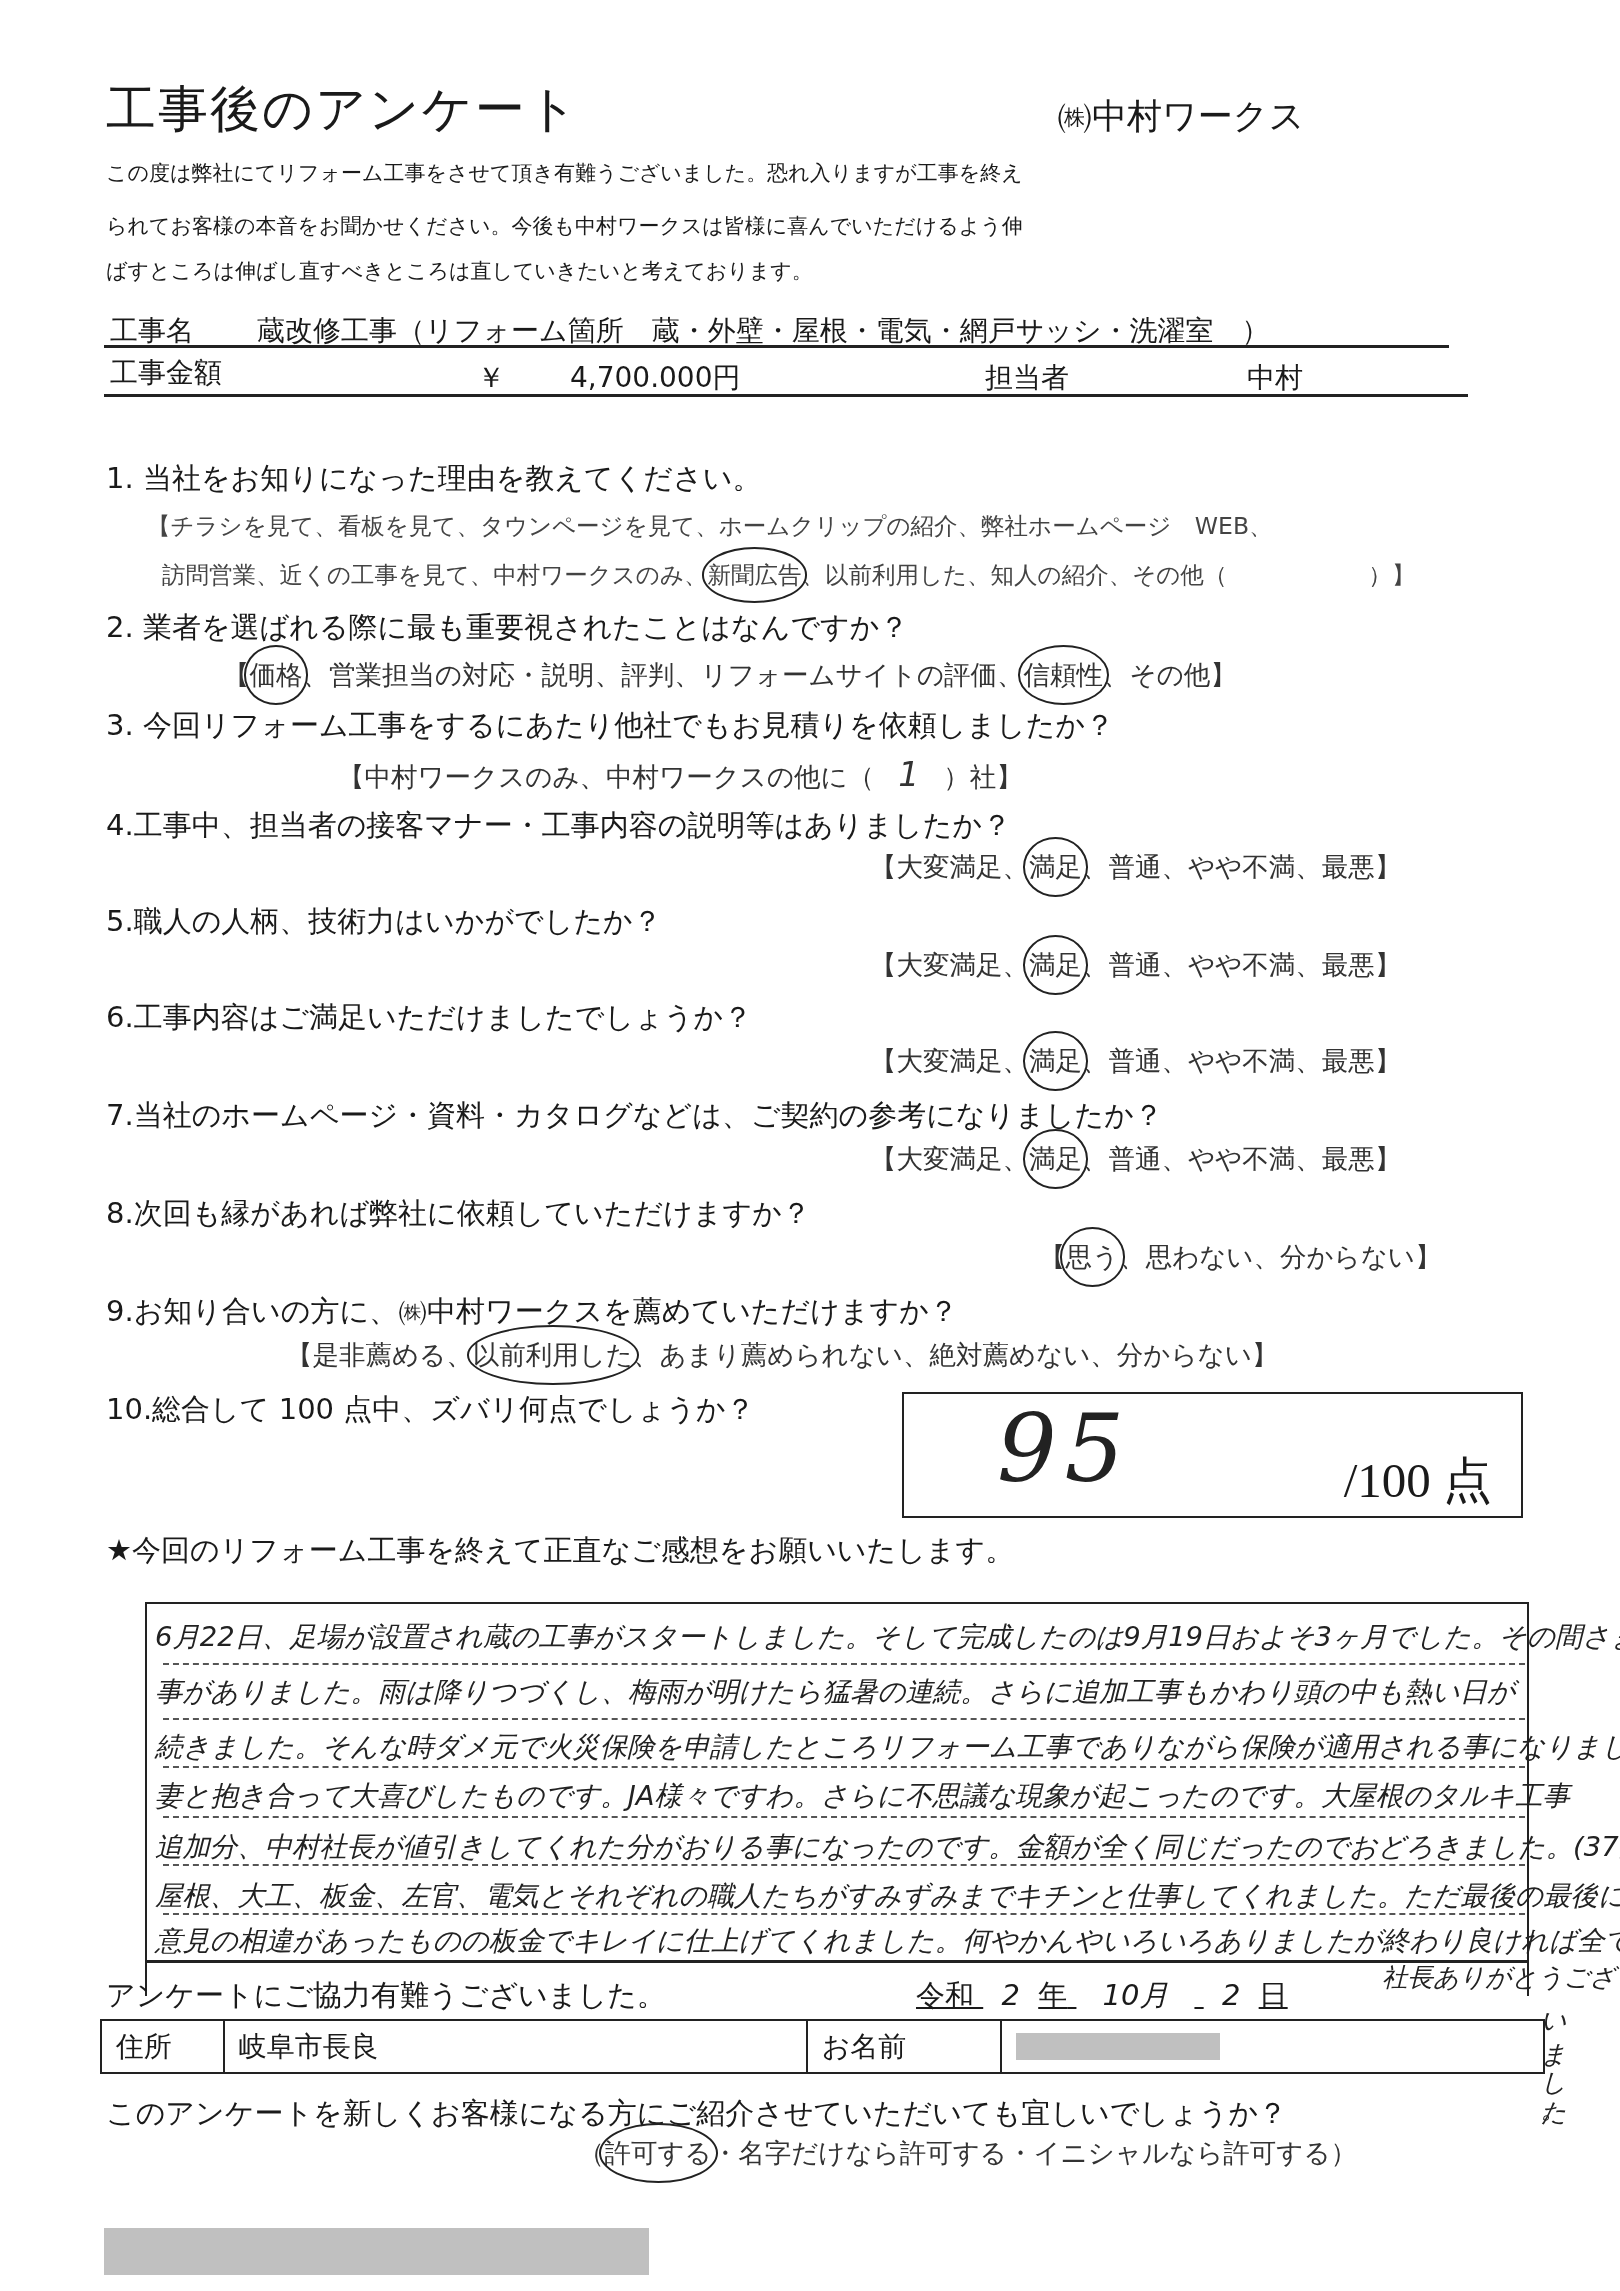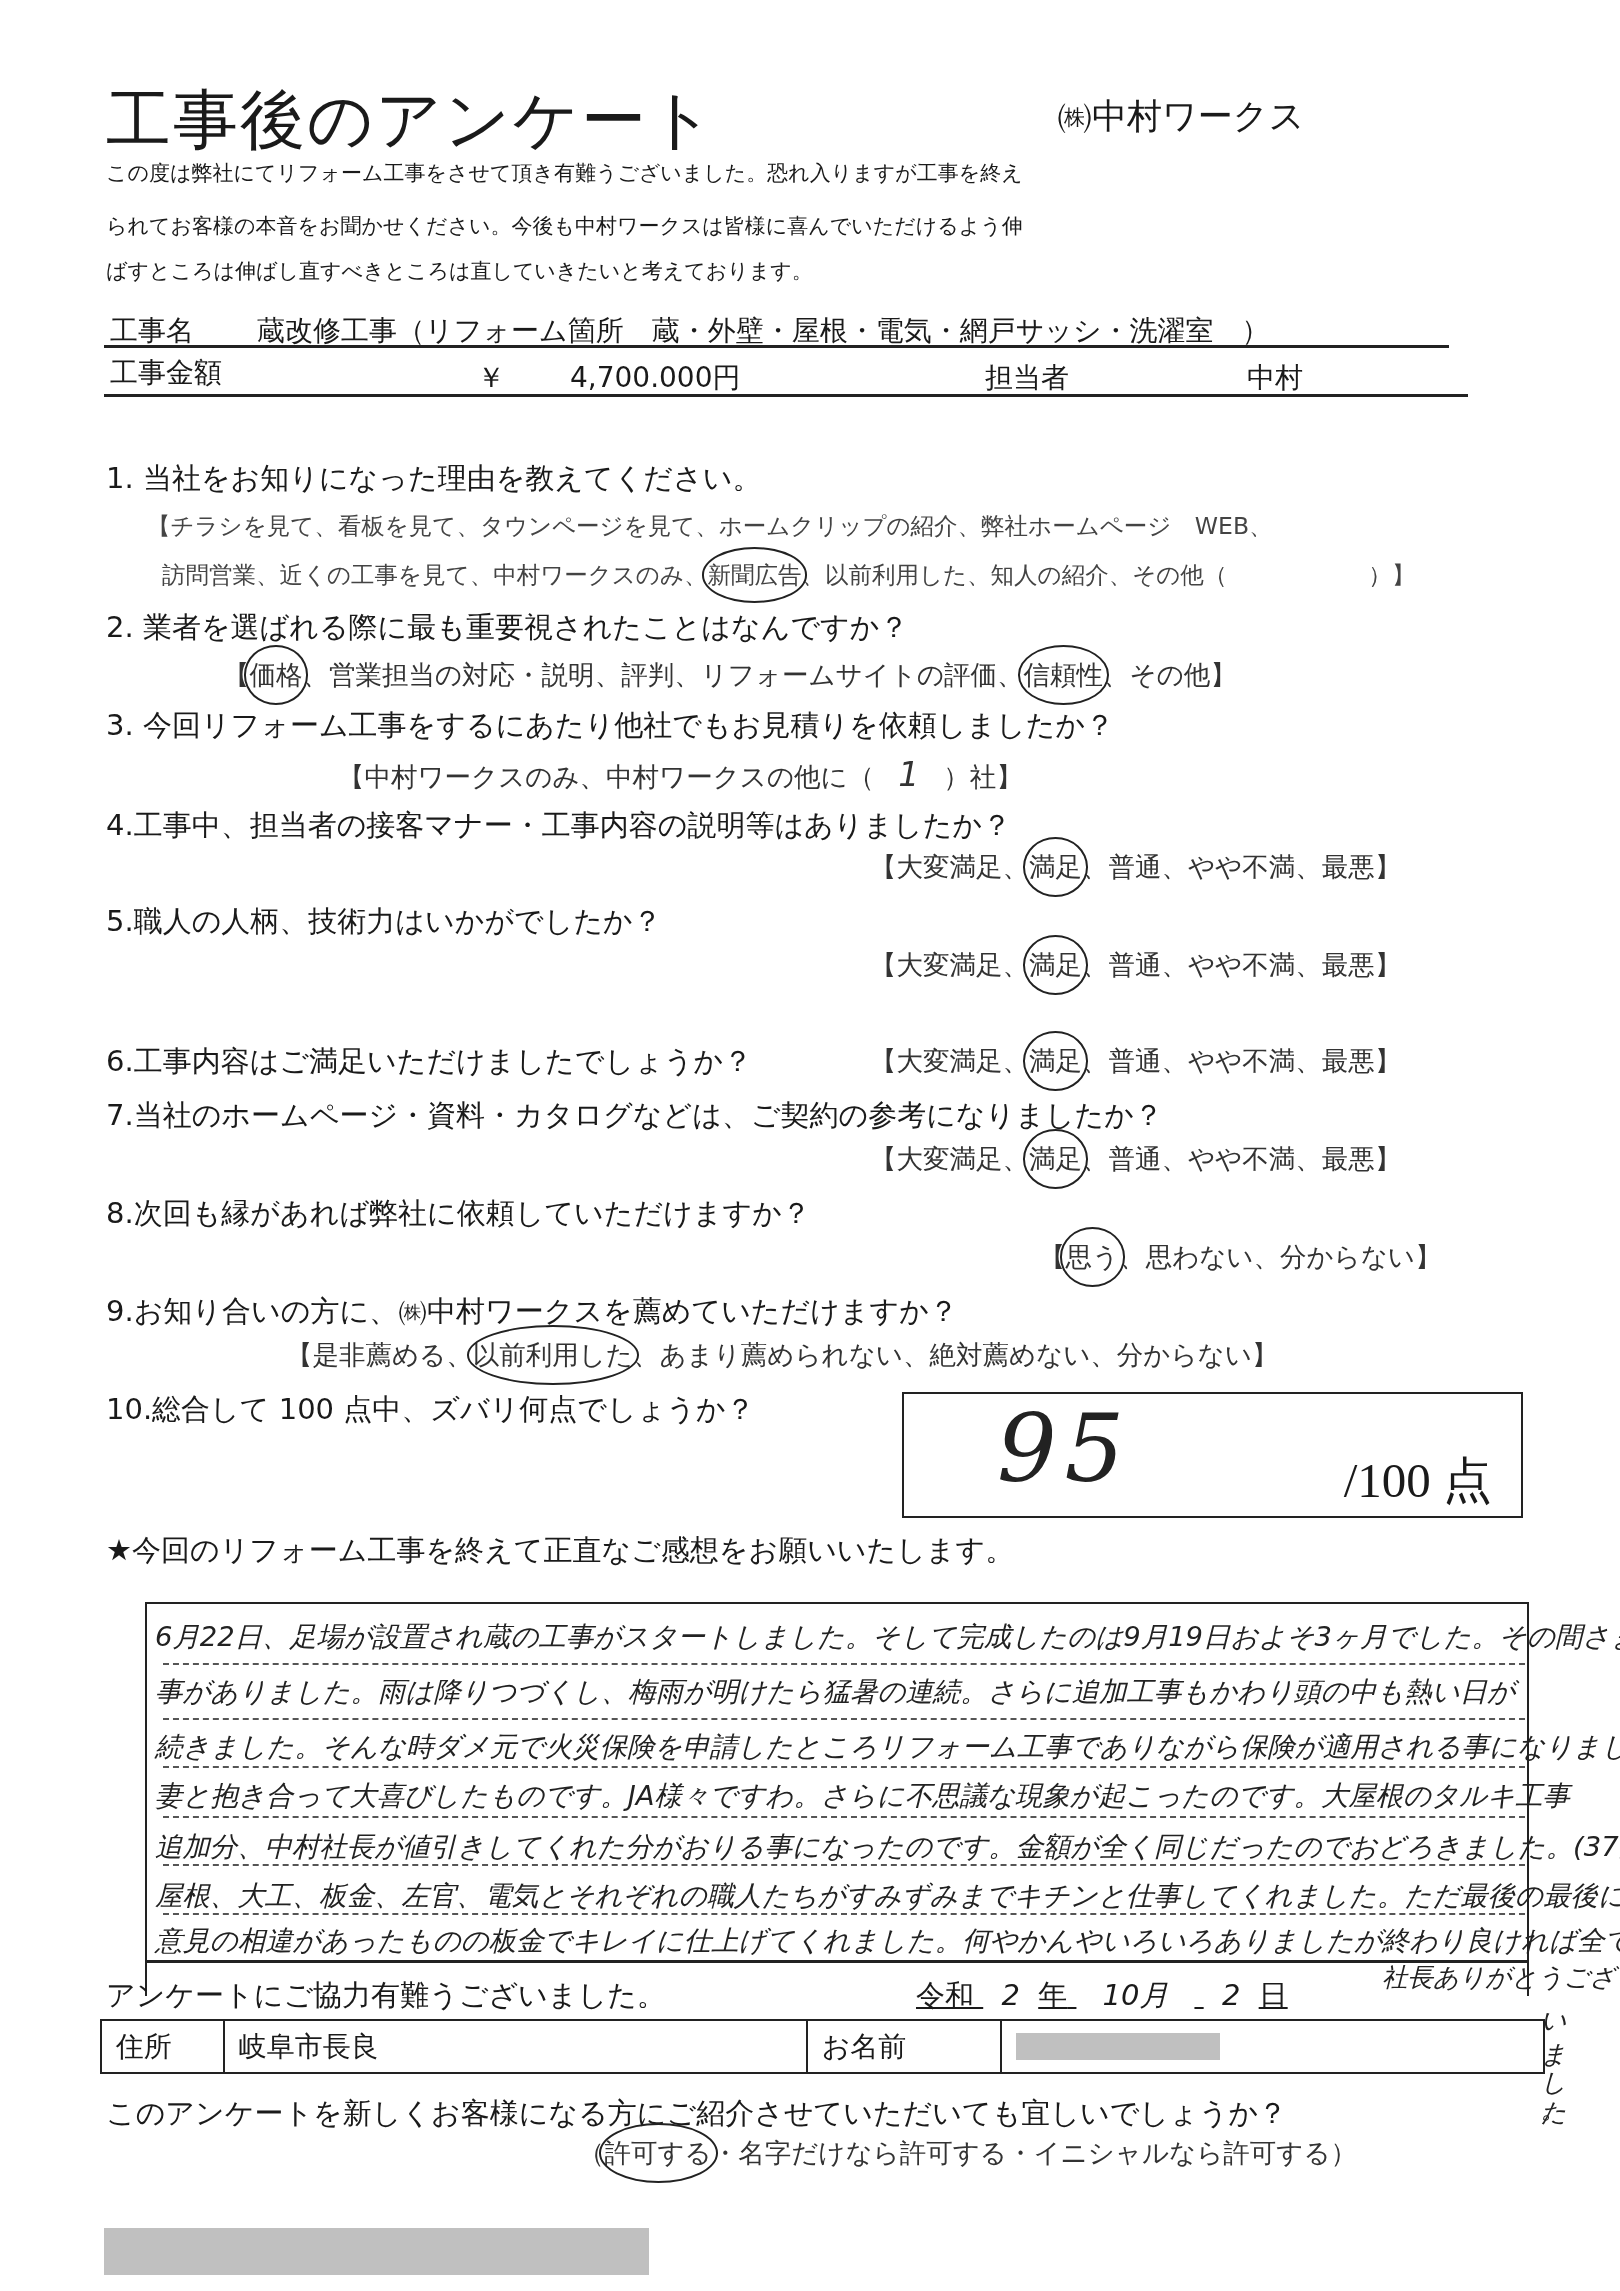--- a/index.html
+++ b/index.html
@@ -2,21 +2,21 @@
 <html><head>
 <meta charset="utf-8">
 <style>
   html, body { margin: 0; padding: 0; background: #ffffff; }
   body {
     width: 1620px; height: 2292px; position: relative; overflow: hidden;
     font-family: "DejaVu Sans", "Liberation Sans", sans-serif;
     color: #1a1a1a;
   }
   .abs { position: absolute; white-space: nowrap; }
-  .title { left: 106px; top: 76px; font-size: 65px; letter-spacing: 2px; font-family: "DejaVu Serif", serif; }
+  .title { left: 106px; top: 76px; font-size: 50px; letter-spacing: 2px; font-family: "DejaVu Serif", serif; }
   .company { left: 1029px; top: 93px; font-size: 35px; font-family: "DejaVu Serif", serif; margin-left: 28px; }
   .intro { left: 106px; font-size: 21px; letter-spacing: 0px; }
   .intro.l1 { top: 159px; } .intro.l2 { top: 212px; } .intro.l3 { top: 257px; }
   .rule { position: absolute; left: 104px; height: 2.9px; background: #222; }
   .info { font-size: 28px; }
   .q { left: 106px; font-size: 29px; }
   .opts { font-size: 26.5px; color: #333; }
   .opts-small { font-size: 23.5px; color: #444; }
   .circ { position: relative; display: inline-block; }
   .circ::after {
@@ -88,21 +88,21 @@
 
 <div class="abs q" style="top:706px;">3. 今回リフォーム工事をするにあたり他社でもお見積りを依頼しましたか？</div>
 <div class="abs opts" style="left:338px; top:755px;"><span>【中村ワークスのみ、中村ワークスの他に（</span><span style="display:inline-block; width:69px; text-align:center; font-style:italic; font-size:33px;">1</span><span>）社】</span></div>
 
 <div class="abs q" style="top:806px;">4.工事中、担当者の接客マナー・工事内容の説明等はありましたか？</div>
 <div class="abs opts" style="left:870px; top:849px;">【<span>大変満足</span>、<span class="circ">満足</span>、<span>普通</span>、<span>やや不満</span>、<span>最悪</span>】</div>
 
 <div class="abs q" style="top:902px;">5.職人の人柄、技術力はいかがでしたか？</div>
 <div class="abs opts" style="left:870px; top:947px;">【<span>大変満足</span>、<span class="circ">満足</span>、<span>普通</span>、<span>やや不満</span>、<span>最悪</span>】</div>
 
-<div class="abs q" style="top:1042px;">6.工事内容はご満足いただけましたでしょうか？</div>
+<div class="abs q" style="top:998px;">6.工事内容はご満足いただけましたでしょうか？</div>
 <div class="abs opts" style="left:870px; top:1043px;">【<span>大変満足</span>、<span class="circ">満足</span>、<span>普通</span>、<span>やや不満</span>、<span>最悪</span>】</div>
 
 <div class="abs q" style="top:1096px;">7.当社のホームページ・資料・カタログなどは、ご契約の参考になりましたか？</div>
 <div class="abs opts" style="left:870px; top:1141px;">【<span>大変満足</span>、<span class="circ">満足</span>、<span>普通</span>、<span>やや不満</span>、<span>最悪</span>】</div>
 
 <div class="abs q" style="top:1194px;">8.次回も縁があれば弊社に依頼していただけますか？</div>
 <div class="abs opts" style="left:1039px; top:1239px;">【<span class="circ">思う</span>、<span>思わない</span>、<span>分からない</span>】</div>
 
 <div class="abs q" style="top:1292px;">9.お知り合いの方に、㈱中村ワークスを薦めていただけますか？</div>
 <div class="abs opts" style="left:286px; top:1337px;">【<span>是非薦める</span>、<span class="circ">以前利用した</span>、<span>あまり薦められない</span>、<span>絶対薦めない</span>、<span>分からない</span>】</div>

